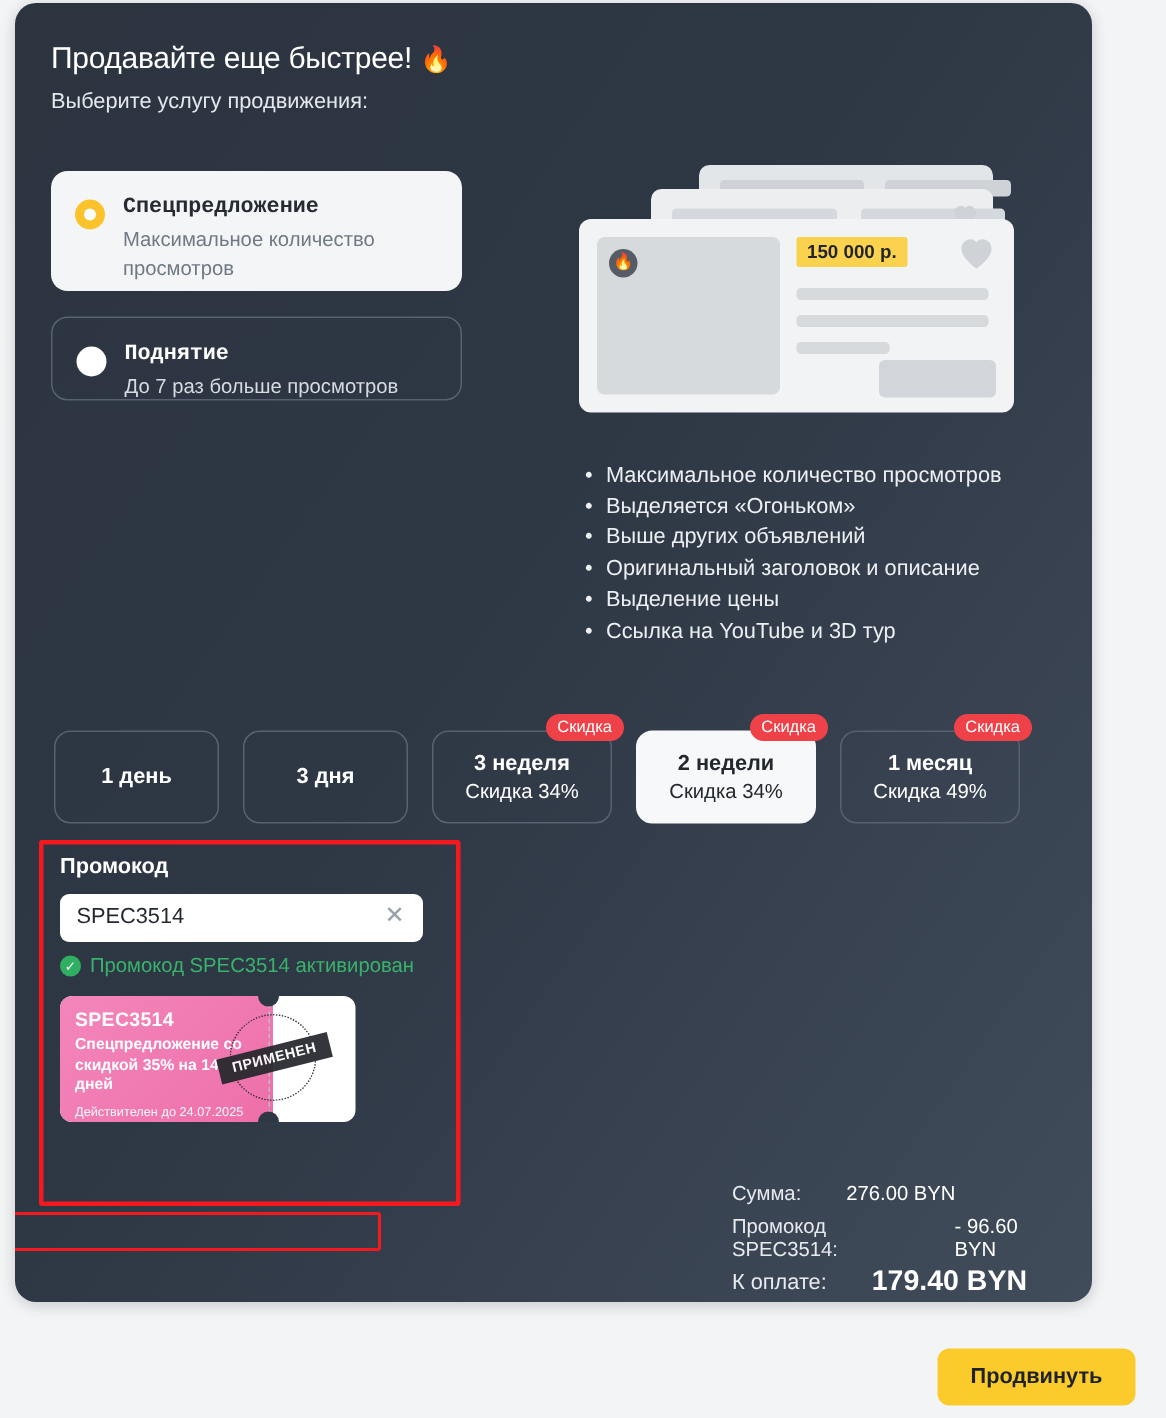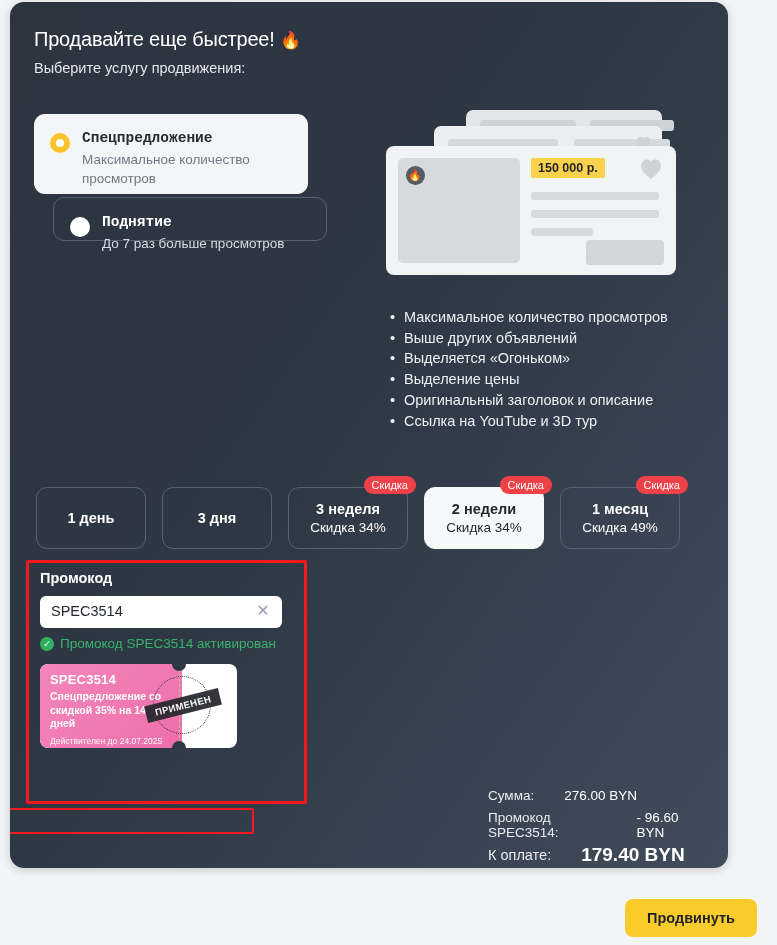--- a/index.html
+++ b/index.html
@@ -31,21 +31,21 @@
     position: absolute; left: 24px; top: 58px;
     font-size: 14.5px; color: #e4e8ed;
   }
 
   
   .opt {
     position: absolute; left: 24px; width: 274px;
     border-radius: 11px; padding: 16px 16px 16px 48px;
   }
   .opt-special { top: 112px; height: 80px; background: #f4f5f7; }
-  .opt-raise   { top: 195px; height: 44px; background: transparent; border: 1px solid #58616f; margin-left: 19px; }
+  .opt-raise   { top: 209px; height: 56px; background: transparent; border: 1px solid #58616f; }
   .radio {
     position: absolute; left: 16px; top: 19px;
     width: 20px; height: 20px; border-radius: 50%;
   }
   .radio-on  { background: #fbc32b; }
   .radio-on::after {
     content: ""; position: absolute; left: 6px; top: 6px;
     width: 8px; height: 8px; border-radius: 50%; background: #fdfdfb;
   }
   .radio-off { background: #ffffff; }
@@ -262,24 +262,24 @@
         <span class="heart" style="right:12px; top:12px;">
           <svg width="26" height="22" viewBox="0 0 24 22">
               <path fill="currentColor" d="M12 21S2 14.5 2 7.8C2 4 5 1.5 8 1.5c2 0 3.3 1 4 2 0.7-1 2-2 4-2 3 0 6 2.5 6 6.3C22 14.5 12 21 12 21z"></path>
             </svg>
         </span>
       </div>
     </div>
 
     <div class="features">
       <div class="feat">Максимальное количество просмотров</div>
+      <div class="feat">Выделяется «Огоньком»</div>
       <div class="feat">Выше других объявлений</div>
-      <div class="feat">Выделяется «Огоньком»</div>
+      <div class="feat">Оригинальный заголовок и описание</div>
       <div class="feat">Выделение цены</div>
-      <div class="feat">Оригинальный заголовок и описание</div>
       <div class="feat">Ссылка на YouTube и 3D тур</div>
     </div>
 
     <div class="durations">
       <div class="dur">
         <div class="dur-title">1 день</div>
       </div>
       <div class="dur">
         <div class="dur-title">3 дня</div>
       </div>

